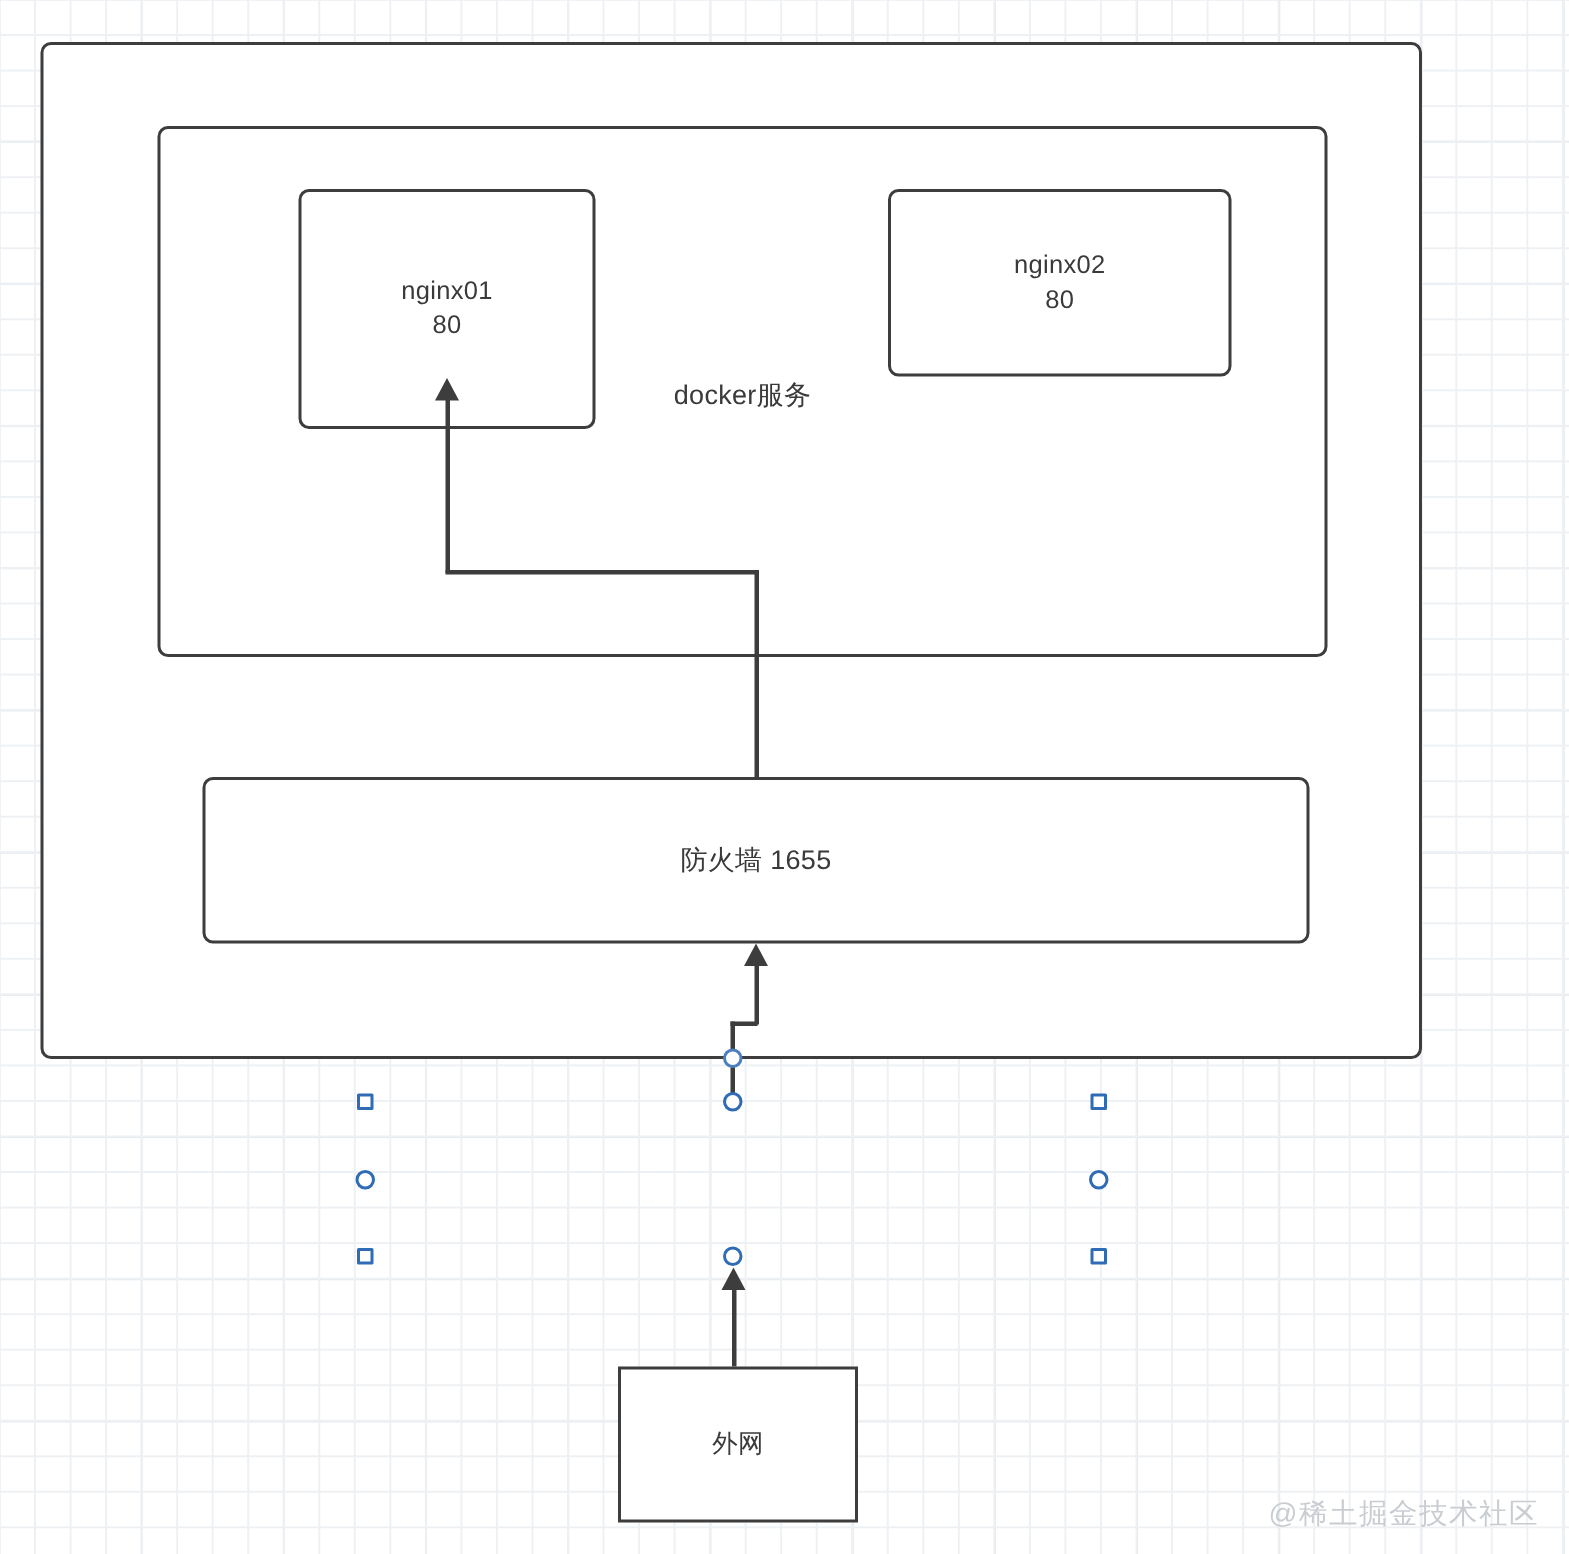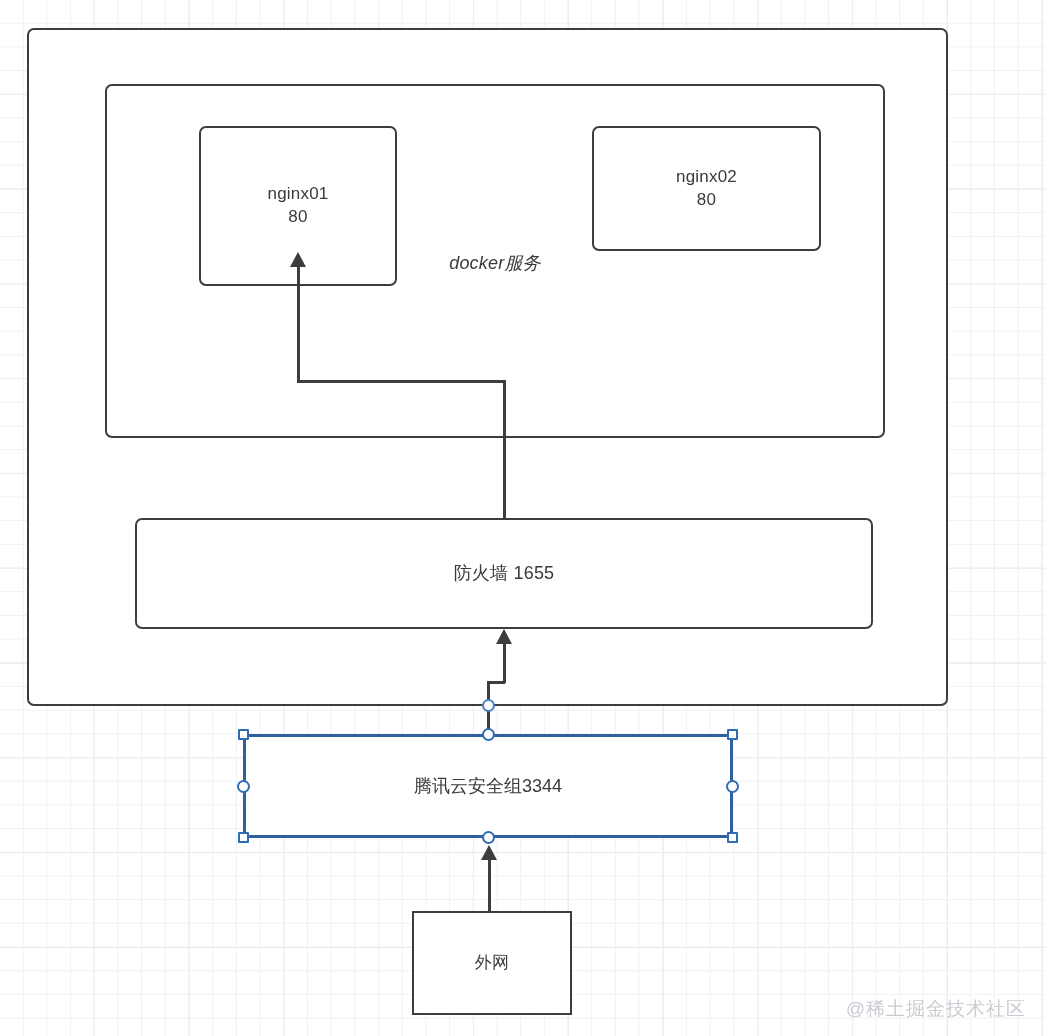--- a/index.html
+++ b/index.html
@@ -37,21 +37,21 @@
     align-items: center;
     justify-content: center;
     text-align: center;
     color: #3a3a3a;
     font-size: 17px;
     line-height: 1.35;
     letter-spacing: .2px;
   }
   .node.rounded { border-radius: 7px; }
   .node.sharp   { border-radius: 0; }
-  .node.plain   { border: none; background: transparent; font-style: italic; }
+  .node.plain   { border: none; background: transparent; }
 
   .outer-container {
     left: 27px;  top: 28px;
     width: 921px; height: 678px;
     border-radius: 8px;
   }
   .docker-container {
     left: 105px; top: 84px;
     width: 780px; height: 354px;
     border-radius: 8px;
@@ -186,23 +186,20 @@
   <div class="arrow-up" style="left:496px; top:629px;"></div>
   <div class="seg v" style="left:502.5px; top:642px; height:41px;"></div>
   <div class="seg h" style="left:487px; top:681px; width:18px;"></div>
   <div class="seg v" style="left:487px; top:681px; height:57px;"></div>
 
   <div class="endpoint-circle" style="left:481.5px; top:699px;"></div>
 
   <div class="arrow-up" style="left:481px; top:845px;"></div>
   <div class="seg v" style="left:487.5px; top:858px; height:55px;"></div>
 
-  <div class="selected-shape">
-    <span class="node-text">腾讯云安全组3344</span>
-  </div>
 
   <div class="handle square" style="left:238px; top:729px;"></div>
   <div class="handle square" style="left:727px; top:729px;"></div>
   <div class="handle square" style="left:238px; top:832px;"></div>
   <div class="handle square" style="left:727px; top:832px;"></div>
 
   <div class="handle circle" style="left:481.5px; top:728px;"></div>
   <div class="handle circle" style="left:481.5px; top:831px;"></div>
   <div class="handle circle" style="left:237px; top:779.5px;"></div>
   <div class="handle circle" style="left:726px; top:779.5px;"></div>

